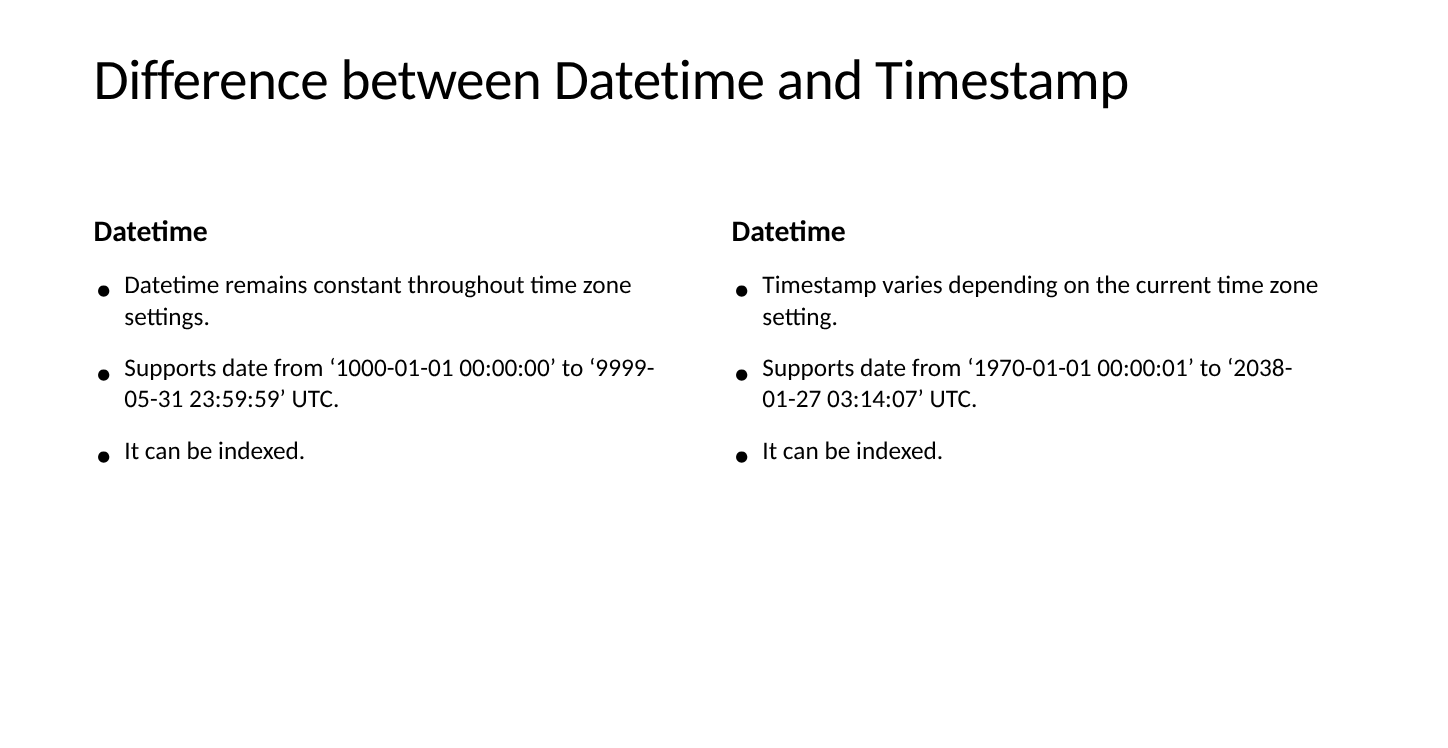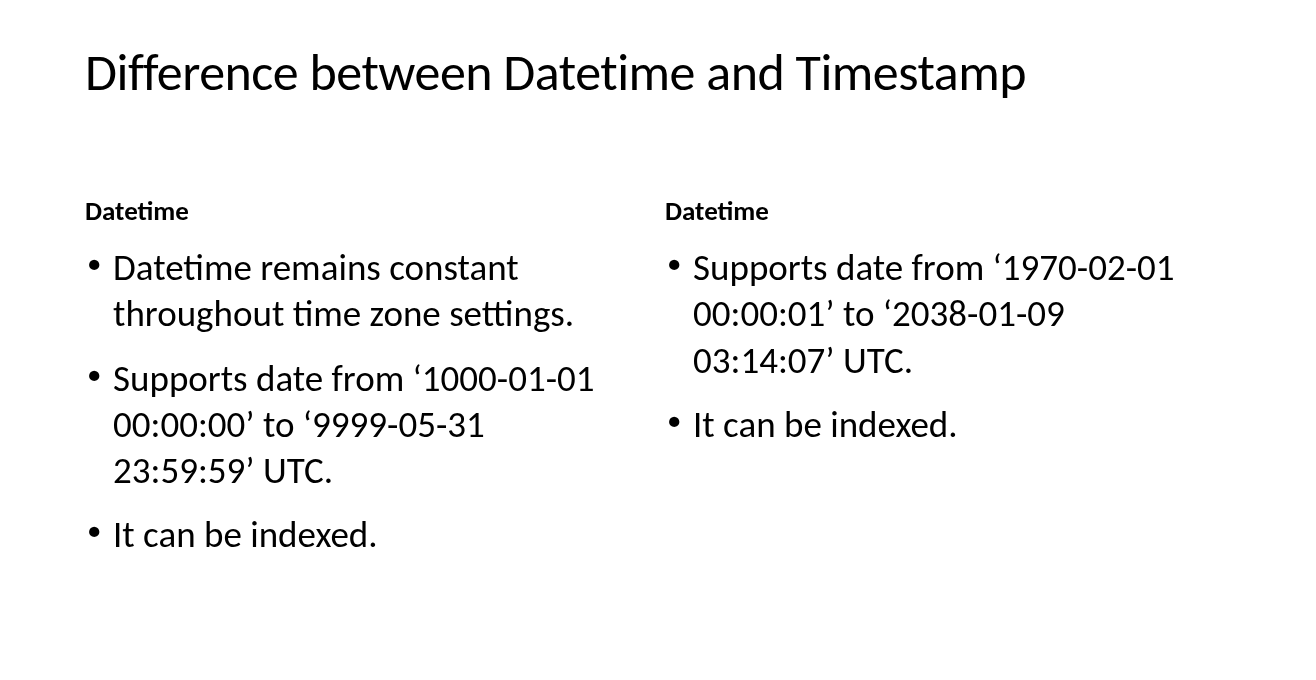--- a/index.html
+++ b/index.html
@@ -35,21 +35,21 @@
     }
     .col-heading {
       font-size: 27px;
       font-weight: 700;
       margin-bottom: 18px;
     }
     ul {
       list-style: none;
     }
     li {
-      font-size: 37px;
+      font-size: 23px;
       line-height: 1.25;
       margin-bottom: 18px;
       padding-left: 28px;
       position: relative;
     }
     li::before {
       content: "•";
       position: absolute;
       left: 2px;
       top: 0;
@@ -66,18 +66,19 @@
       <div class="col-heading">Datetime</div>
       <ul>
         <li>Datetime remains constant throughout time zone settings.</li>
         <li>Supports date from ‘1000-01-01 00:00:00’ to ‘9999-05-31 23:59:59’ UTC.</li>
         <li>It can be indexed.</li>
       </ul>
     </div>
     <div class="column">
       <div class="col-heading">Datetime</div>
       <ul>
-        <li>Supports date from ‘1970-02-01 00:00:01’ to ‘2038-01-09 03:14:07’ UTC.</li>
+        <li>Timestamp varies depending on the current time zone setting.</li>
+        <li>Supports date from ‘1970-01-01 00:00:01’ to ‘2038-01-27 03:14:07’ UTC.</li>
         <li>It can be indexed.</li>
       </ul>
     </div>
   </div>
 </div>
 
 </body></html>

